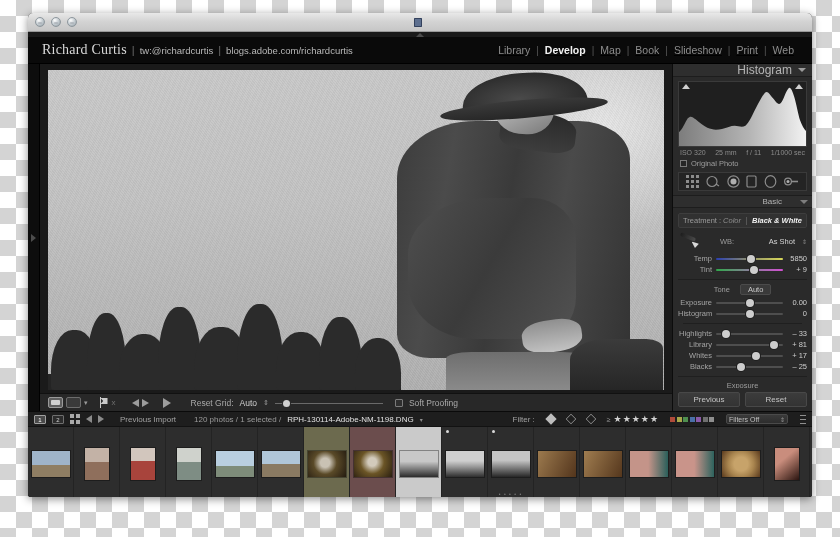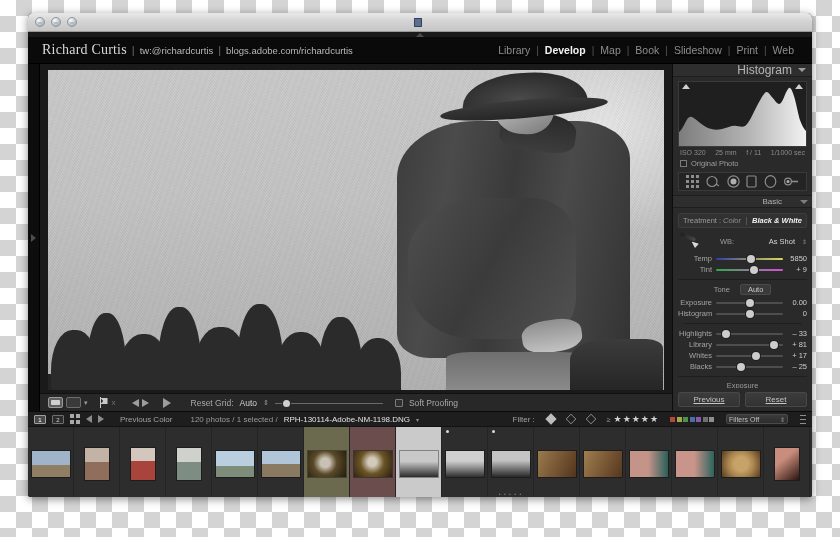--- a/index.html
+++ b/index.html
@@ -286,21 +286,21 @@
   .srow .tr .kn{position:absolute;top:1.5px;width:8px;height:8px;border-radius:50%;
     background:#cdcdcd;box-shadow:0 0 0 1px #1e1e1e;margin-left:-4px;}
   .srow .vl{width:24px;text-align:right;font-size:7.5px;color:#cfcfcf;padding-left:3px;}
 
   .divider{height:1px;background:#1f1f1f;margin:4px 5px;}
 
   .btnrow{display:flex;gap:5px;padding:4px 5px 4px 5px;background:#2a2a2a;}
   .btnrow .b{
     flex:1;text-align:center;font-size:8px;color:#c4c4c4;
     background:linear-gradient(to bottom,#3c3c3c,#333);border:1px solid #484848;
-    border-radius:2px;padding:2px 0;text-decoration:underline;
+    border-radius:2px;padding:2px 0;
   }
 
   
   .filmstrip{ height:90px; background:#242424; border-top:1px solid #0a0a0a;
     display:flex; flex-direction:column;}
   .fs-bar{height:15px;display:flex;align-items:center;background:#1e1e1e;
     border-bottom:1px solid #121212;padding:0 6px;gap:6px;}
   .mon{width:12px;height:9px;border:1px solid #6f6f6f;background:#2c2c2c;border-radius:1px;
     font-size:6px;color:#cfcfcf;text-align:center;line-height:9px;}
   .mon.sel{background:#4a4a4a;border-color:#a0a0a0;color:#fff;}
@@ -647,21 +647,21 @@
         <span class="mon sel">1</span>
         <span class="mon">2</span>
         <span class="gridico">
             <i></i>
             <i></i>
             <i></i>
             <i></i>
           </span>
         <span class="fs-arrow l"></span>
         <span class="fs-arrow r"></span>
-        <span class="fs-txt" style="margin-left:10px;">Previous Color</span>
+        <span class="fs-txt" style="margin-left:10px;">Previous Import</span>
         <span class="fs-count" style="margin-left:12px;">120 photos / 1 selected /</span>
         <span class="fs-file">RPH-130114-Adobe-NM-1198.DNG</span>
         <span class="fs-car">▾</span>
 
         <span class="fs-right">
           <span class="fs-txt">Filter :</span>
           <span class="flagdiamond"></span>
           <span class="flagdiamond o"></span>
           <span class="flagdiamond o"></span>
           <span class="stars">

